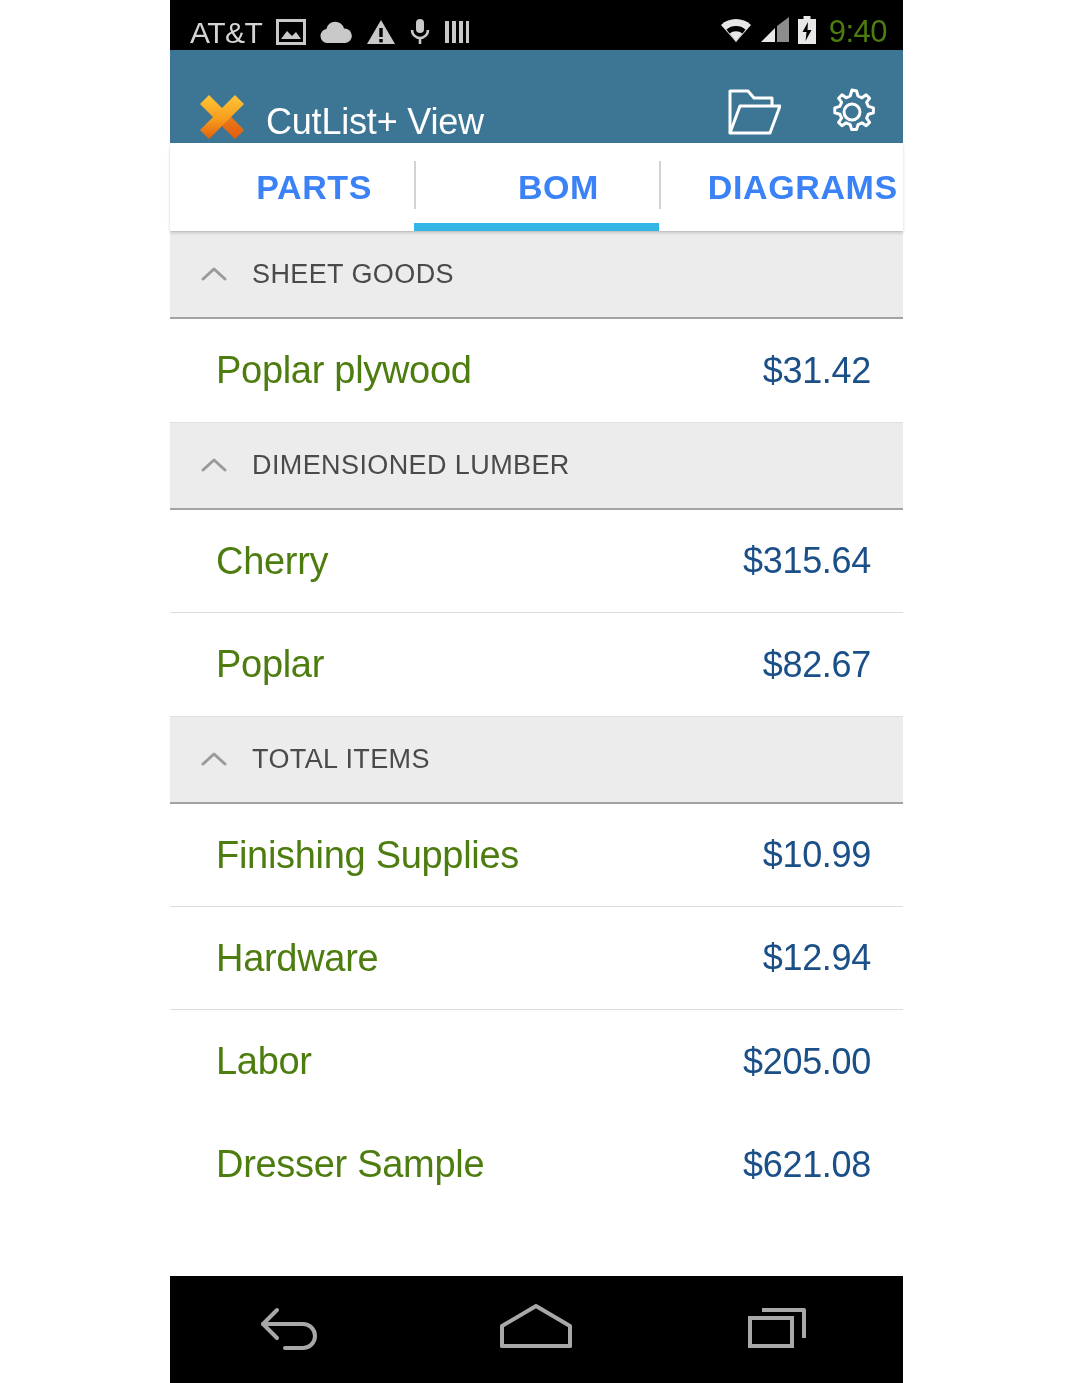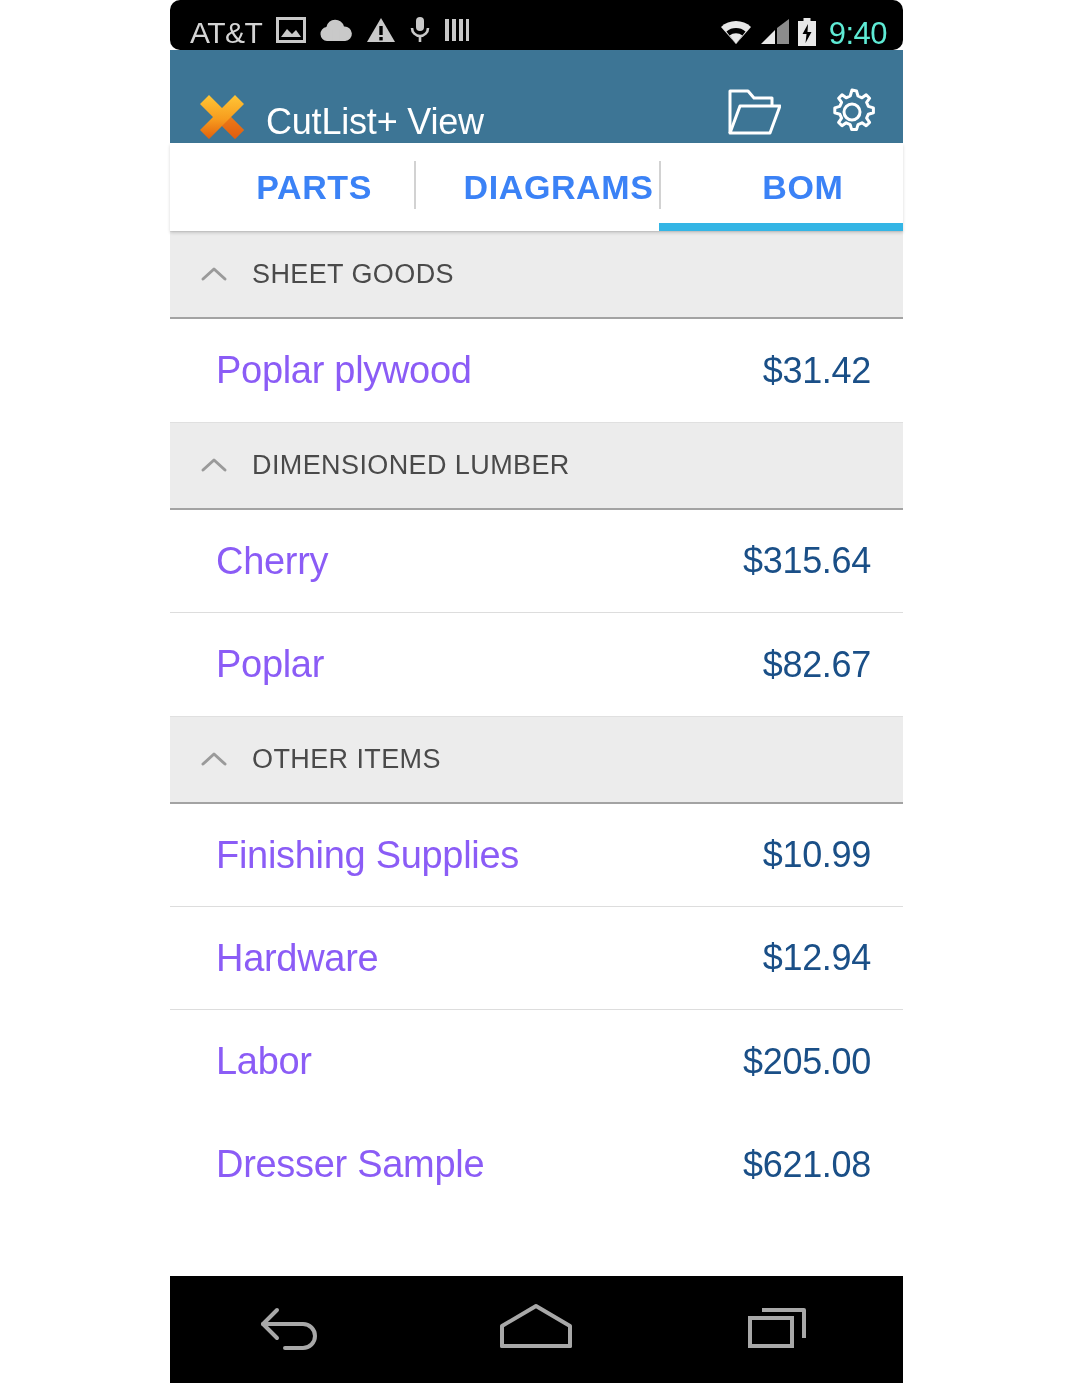--- a/index.html
+++ b/index.html
@@ -20,45 +20,44 @@
     width: 733px;
     height: 1383px;
     background: #ffffff;
   }
 
   
   .statusbar {
     height: 50px;
     background: #000000;
     display: flex;
-    align-items: flex-start;
-    padding: 16px 16px 0 20px;
+    align-items: flex-end;
+    padding: 0 16px 0 20px;
     box-sizing: border-box;
-    border-radius: 10px;
   }
   .sb-carrier {
     color: #d4d4d4;
     font-size: 30px;
     letter-spacing: -0.5px;
     font-family: "Liberation Sans", sans-serif;
   }
   .sb-left-icons {
     display: flex;
     align-items: center;
     gap: 13px;
     margin-left: 14px;
   }
   .sb-right {
     margin-left: auto;
     display: flex;
     align-items: center;
     gap: 6px;
   }
   .sb-clock {
-    color: #5eead4;
+    color: #4d7c0f;
     font-size: 31px;
     margin-left: 6px;
     letter-spacing: -0.5px;
   }
   .sb-icon { display: block; }
 
   
   .appbar {
     height: 93px;
     background: #3d7595;
@@ -151,21 +150,21 @@
     display: flex;
     align-items: center;
     padding: 0 32px 0 46px;
     box-sizing: border-box;
     background: #ffffff;
     cursor: pointer;
   }
   .row.divided { border-bottom: 1px solid #dddddd; gap: 34px; }
   .row-name {
     font-size: 38px;
-    color: #8b5cf6;
+    color: #4d7c0f;
     letter-spacing: -0.3px;
   }
   .row-value {
     margin-left: auto;
     font-size: 36px;
     color: #1a4f87;
     letter-spacing: -0.3px;
   }
 
   
@@ -288,26 +287,26 @@
           </svg>
         </span>
       </span>
     </span>
   </div>
 
   <div class="tabs">
     <div class="tab">
       <span class="tab-label">PARTS</span>
     </div>
-    <div class="tab">
-      <span class="tab-label">DIAGRAMS</span>
-    </div>
     <div class="tab active">
       <span class="tab-label">BOM</span>
       <span class="tab-indicator"></span>
+    </div>
+    <div class="tab">
+      <span class="tab-label">DIAGRAMS</span>
     </div>
   </div>
 
   <div class="list">
 
     <div class="section-header">
       <span class="chev">
         <svg width="40" height="40" viewBox="0 0 40 40">
             <path d="M9 24 L20 14 L31 24" fill="none" stroke="#9a9a9a" stroke-width="3" stroke-linecap="round" stroke-linejoin="round"></path>
           </svg>
@@ -335,21 +334,21 @@
       <span class="row-name">Poplar</span>
       <span class="row-value">$82.67</span>
     </div>
 
     <div class="section-header">
       <span class="chev">
         <svg width="40" height="40" viewBox="0 0 40 40">
             <path d="M9 24 L20 14 L31 24" fill="none" stroke="#9a9a9a" stroke-width="3" stroke-linecap="round" stroke-linejoin="round"></path>
           </svg>
       </span>
-      <span class="section-title">OTHER ITEMS</span>
+      <span class="section-title">TOTAL ITEMS</span>
     </div>
     <div class="row divided">
       <span class="row-name">Finishing Supplies</span>
       <span class="row-value">$10.99</span>
     </div>
     <div class="row divided">
       <span class="row-name">Hardware</span>
       <span class="row-value">$12.94</span>
     </div>
     <div class="row">

